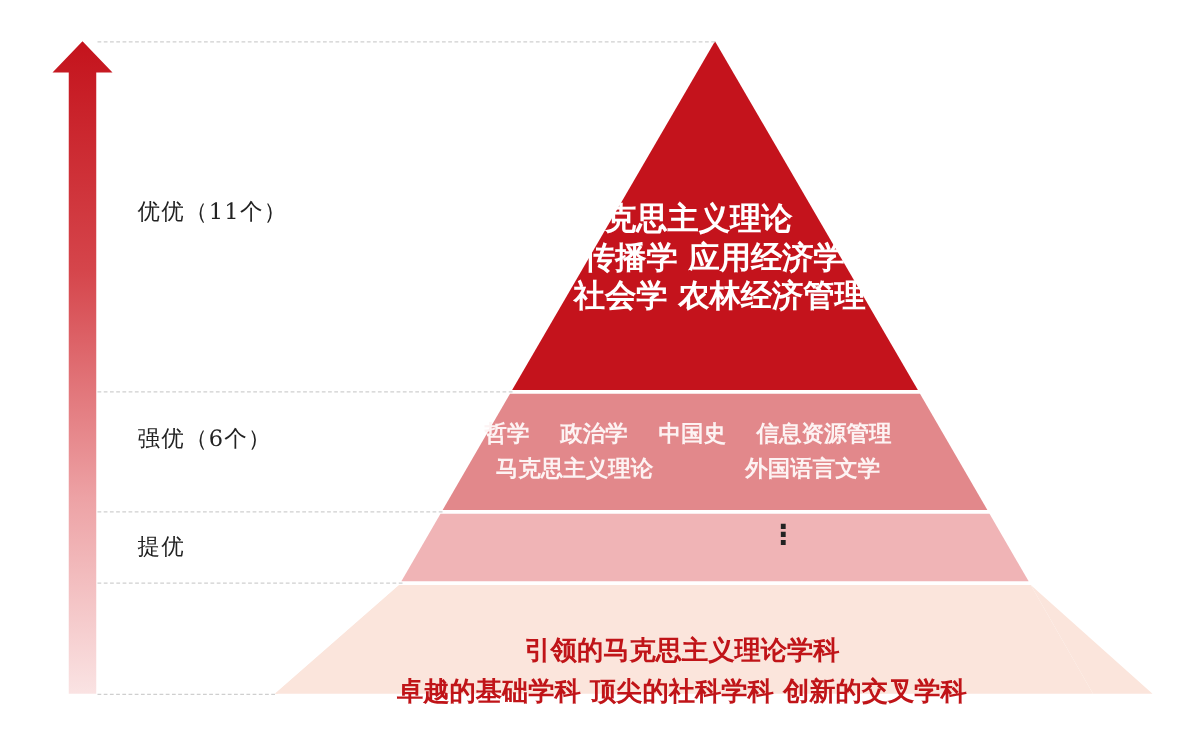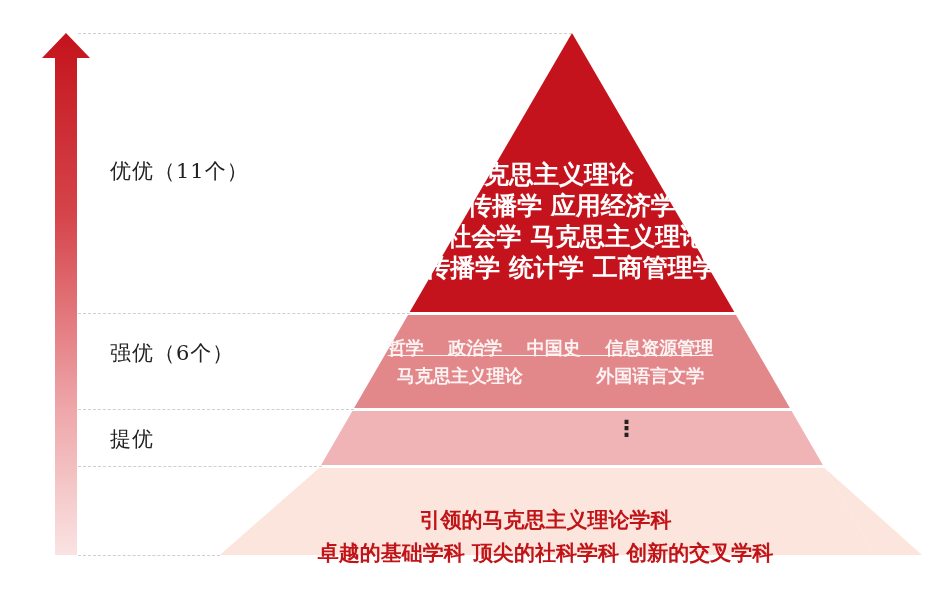--- a/index.html
+++ b/index.html
@@ -9,21 +9,21 @@
       font-family: "DejaVu Sans", sans-serif;
     }
     #diagram { position: absolute; left: 0; top: 0; width: 949px; height: 604px; }
     .divider {
       position: absolute; height: 0;
       border-top: 1px dashed #cfcfcf;
     }
     .level-label {
       position: absolute; left: 110px;
       font-family: "DejaVu Serif", serif;
-      font-size: 21px; color: #222; letter-spacing: 1px;
+      font-size: 18px; color: #222; letter-spacing: 1px;
       white-space: nowrap;
     }
     .tier-text {
       position: absolute; text-align: center; font-weight: bold;
       white-space: nowrap; left: 0; width: 949px;
     }
     .tier1-text { top: 159px; font-size: 25px; line-height: 31px; color: #ffffff; }
     .tier1-text div { margin-left: 144px; }
     .tier2-text { top: 334px; font-size: 18px; line-height: 28px; color: #fdf3f3; }
     .tier2-text div { margin-left: 152px; word-spacing: 6px; }
@@ -67,26 +67,25 @@
   <div class="divider" style="left:78px; top:466px; width:244px;"></div>
   <div class="divider" style="left:78px; top:555px; width:142px;"></div>
 
   <div class="level-label" style="top:157px;">优优（11个）</div>
   <div class="level-label" style="top:339px;">强优（6个）</div>
   <div class="level-label" style="top:425px;">提优</div>
 
   <div class="tier-text tier1-text">
     <div>马克思主义理论</div>
     <div>新闻传播学 应用经济学</div>
-    <div>法学 社会学 马克思主义理论</div>
-    <div>新闻传播学 统计学 工商管理学</div>
+    <div>法学 社会学 农林经济管理</div>
   </div>
 
   <div class="tier-text tier2-text">
-    <div style="white-space:pre;text-decoration:underline;">哲学  政治学  中国史  信息资源管理</div>
+    <div style="white-space:pre;">哲学  政治学  中国史  信息资源管理</div>
     <div style="white-space:pre;">马克思主义理论      外国语言文学</div>
   </div>
 
   <div class="tier-text tier3-text">⋮</div>
 
   <div class="tier-text tier4-text">
     <div>引领的马克思主义理论学科</div>
     <div>卓越的基础学科 顶尖的社科学科 创新的交叉学科</div>
   </div>
 

